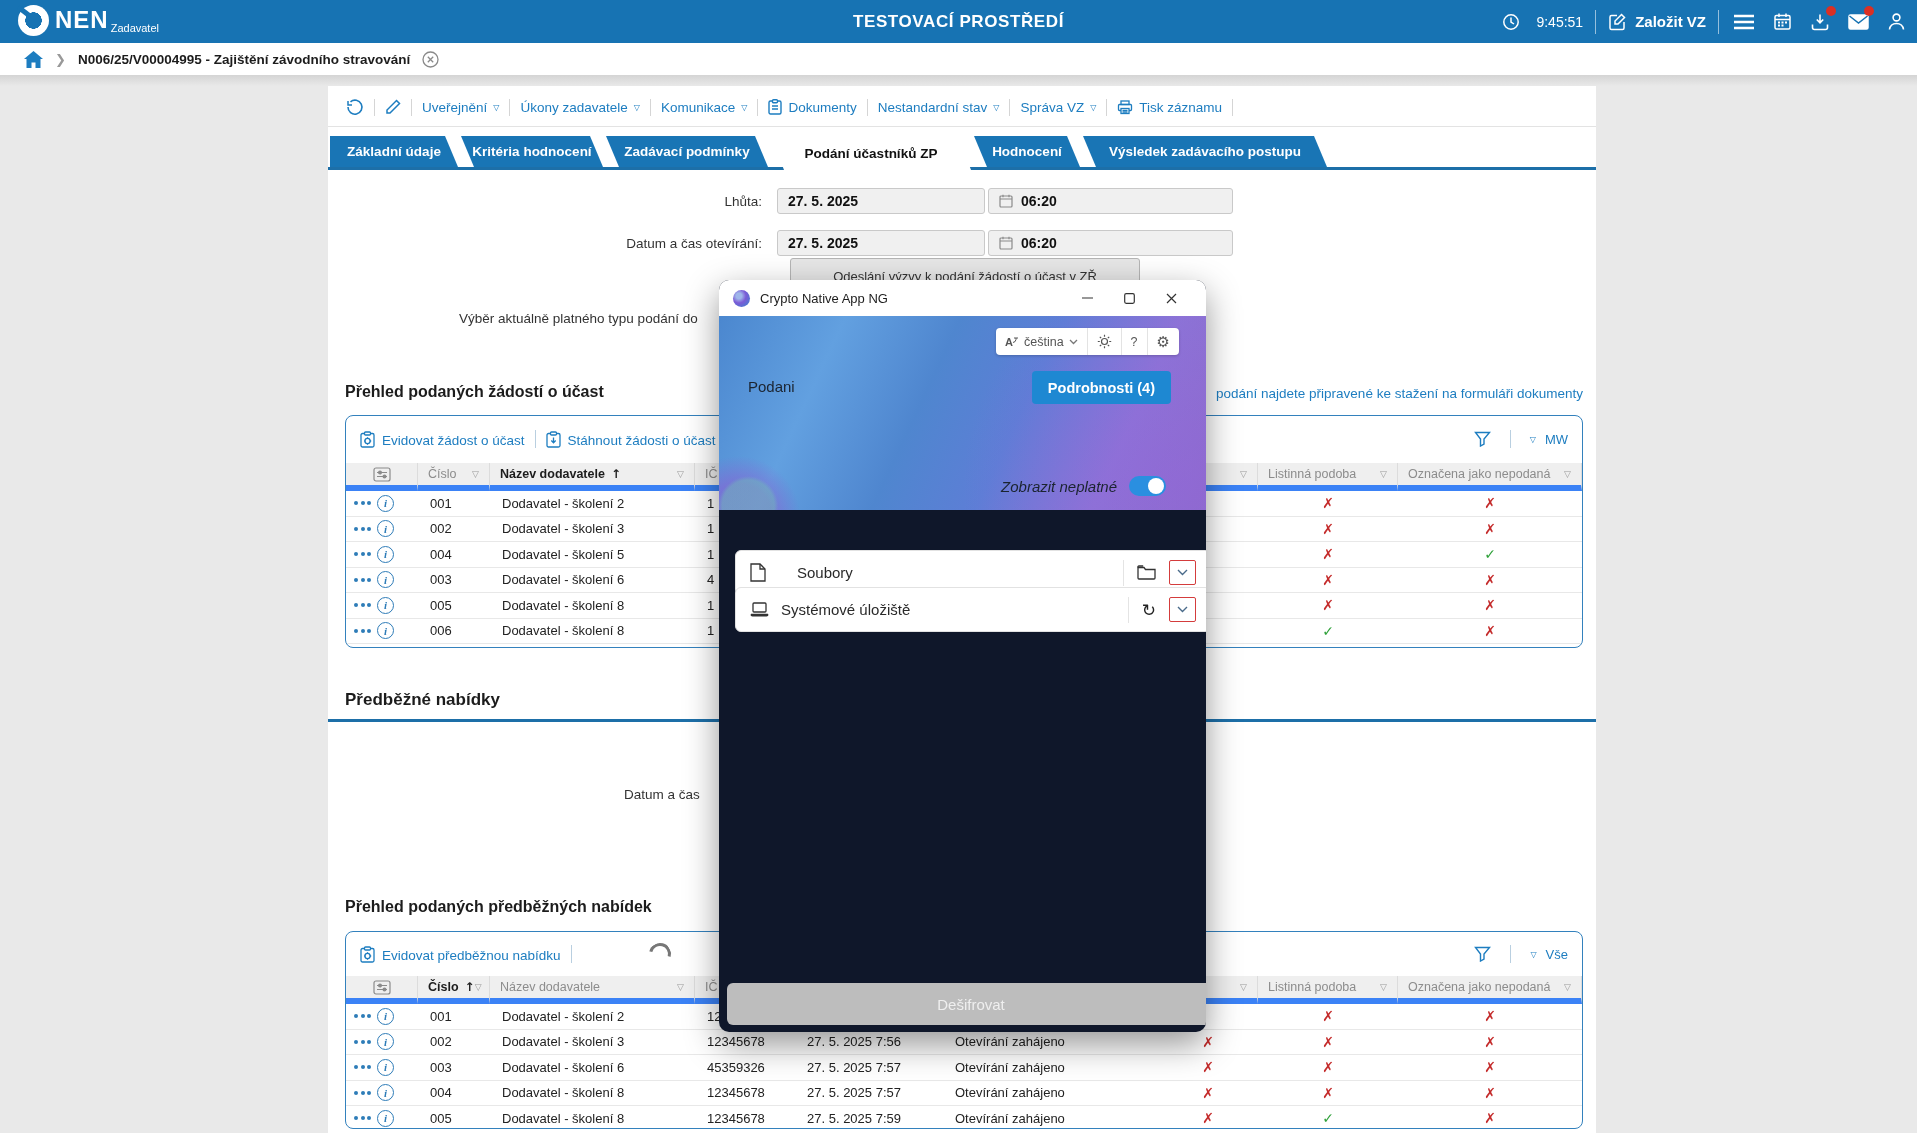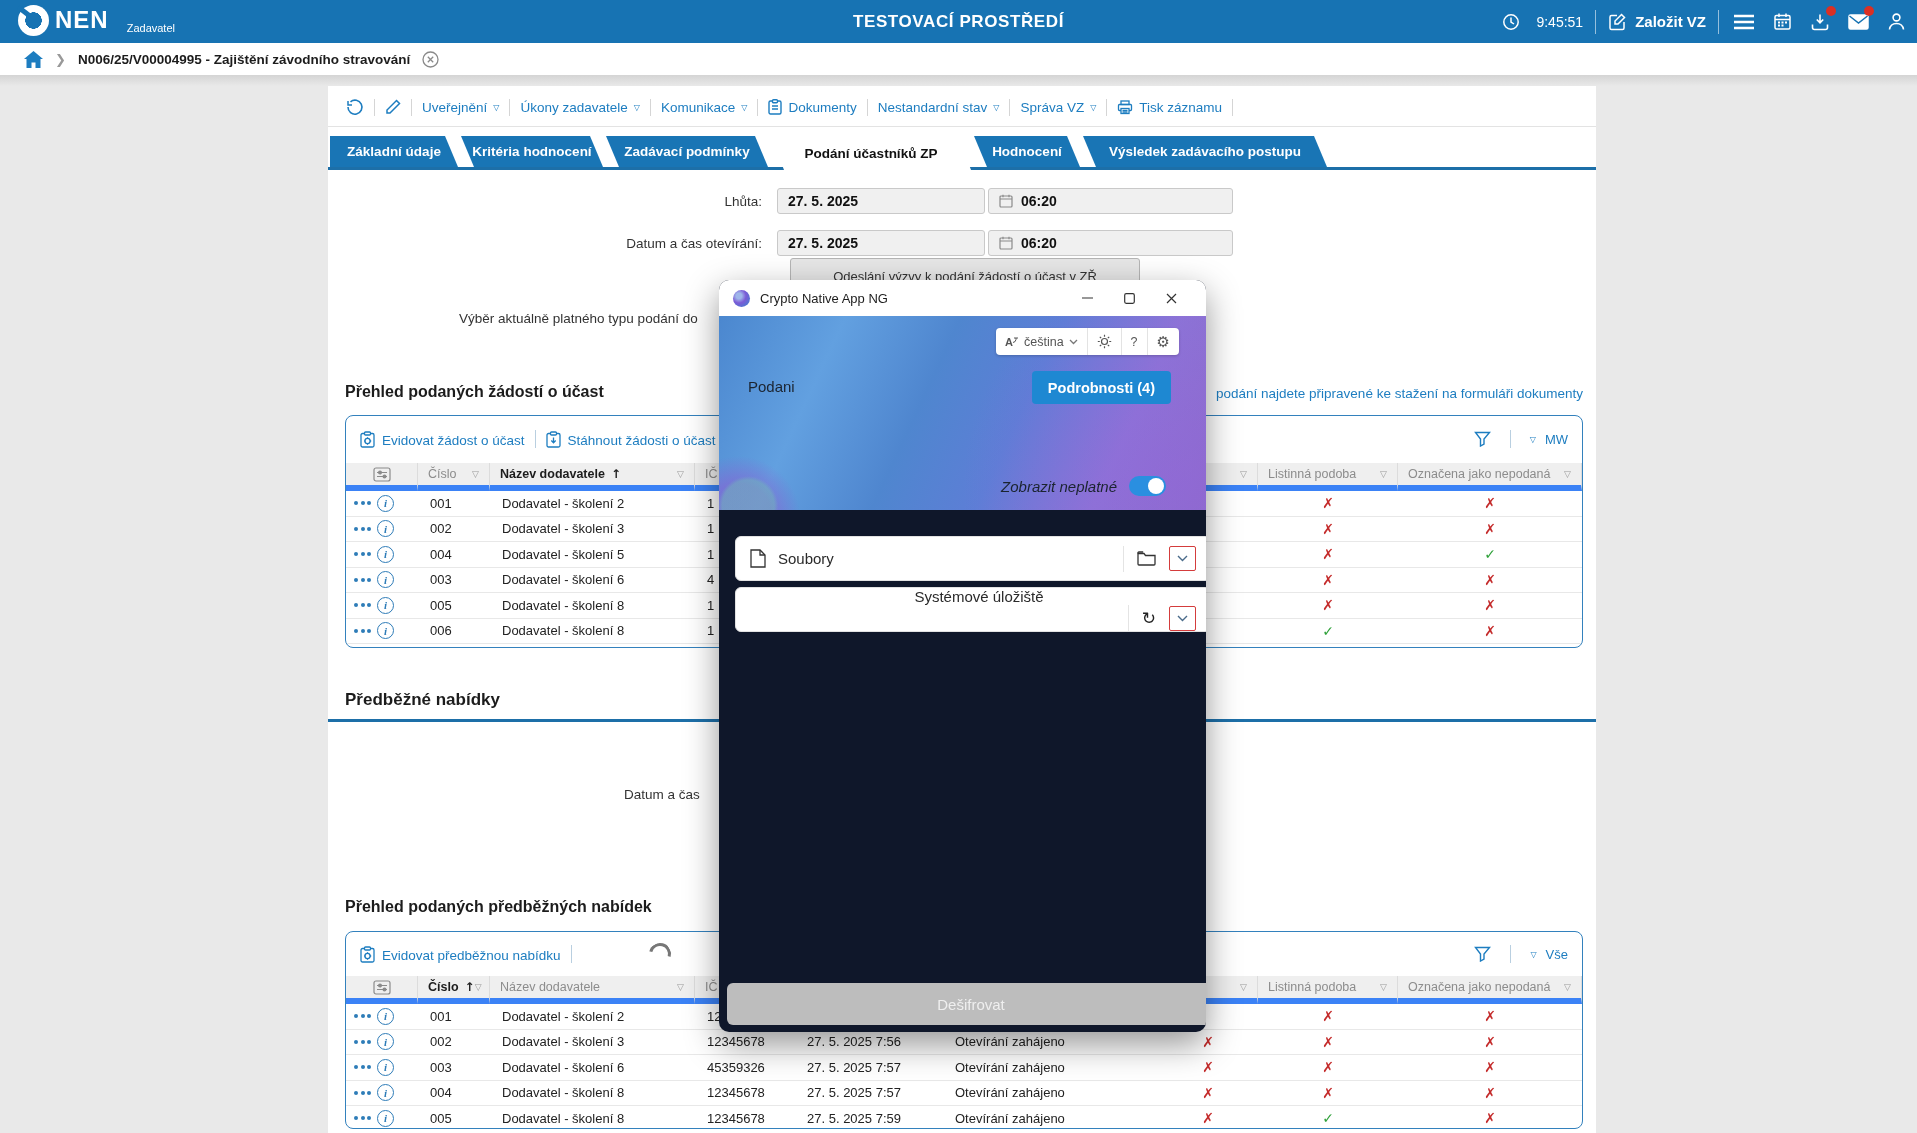--- a/index.html
+++ b/index.html
@@ -7,21 +7,21 @@
   body { font-family:"Liberation Sans","DejaVu Sans",sans-serif; font-size:13px; color:#222; background:#e9e9e9; }
   .app { position:relative; width:1917px; height:1133px; }
   svg { display:block; }
 
   
   .topbar { position:absolute; left:0; top:0; width:1917px; height:43px; background:#1773b3; color:#fff; }
   .brand { position:absolute; left:18px; top:5px; display:flex; align-items:flex-start; }
   .logo-ring { width:31px; height:31px; border-radius:50%; background:radial-gradient(closest-side,#1773b3 52%,#fff 54% 100%); position:relative; }
   .logo-ring::after { content:""; position:absolute; left:-1px; top:4px; width:14px; height:5px; background:#1773b3; transform:rotate(38deg); }
   .brand-name { font-size:24px; font-weight:bold; letter-spacing:1px; margin-left:6px; line-height:30px; }
-  .brand-sub { font-size:11px; margin-left:18px; margin-top:17px; }
+  .brand-sub { font-size:11px; margin-left:2px; margin-top:17px; }
   .env-title { position:absolute; left:0; right:0; top:0; height:43px; text-align:center; line-height:43px; font-size:17px; font-weight:bold; letter-spacing:.6px; }
   .top-right { position:absolute; right:8px; top:0; height:43px; display:flex; align-items:center; gap:12px; }
   .tsep { width:1px; height:24px; background:rgba(255,255,255,.55); }
   .top-time { font-size:14px; }
   .top-create { font-size:15px; font-weight:bold; display:flex; align-items:center; gap:8px; }
   .ticon { position:relative; display:flex; align-items:center; justify-content:center; width:26px; height:26px; cursor:pointer; }
   .badge { position:absolute; right:-3px; top:-3px; width:10px; height:10px; border-radius:50%; background:#d93025; }
 
   
   .crumbbar { position:absolute; left:0; top:43px; width:1917px; height:32px; background:#fff; display:flex; align-items:center; padding-left:24px; gap:12px; }
@@ -706,21 +706,21 @@
       <div class="m-podani">Podani</div>
       <button class="m-details">Podrobnosti (4)</button>
       <div class="m-togglerow">
         <span class="m-togglelabel">Zobrazit neplatné</span>
         <span class="toggle">
             <span class="knob"></span>
           </span>
       </div>
     </div>
 
-    <div class="m-row" style="top:256px;">
+    <div class="m-row" style="top:270px;gap:19px;">
       <svg width="16" height="19" viewBox="0 0 16 19" fill="none" stroke="#333" stroke-width="1.3">
           <path d="M1 1h9l5 5v12H1z"></path>
           <path d="M10 1v5h5"></path>
         </svg>
       <span class="m-row-label">Soubory</span>
       <span class="m-row-right">
         <span class="m-vsep"></span>
         <span>
           <svg width="19" height="15" viewBox="0 0 19 15" fill="none" stroke="#333" stroke-width="1.3">
               <path d="M1 2.5h6l1.5 2H18v8.5a1 1 0 0 1-1 1H2a1 1 0 0 1-1-1z"></path>
@@ -728,21 +728,21 @@
             </svg>
         </span>
         <span class="red-chevron">
           <svg width="11" height="7" viewBox="0 0 11 7" fill="none">
               <path d="M1 1l4.5 4.5L10 1" stroke="#4a6b8a" stroke-width="1.4"></path>
             </svg>
         </span>
       </span>
     </div>
 
-    <div class="m-row" style="top:307px;flex-direction:column;">
+    <div class="m-row" style="top:307px;">
       <svg width="19" height="15" viewBox="0 0 19 15" fill="none" stroke="#333" stroke-width="1.3">
           <rect x="3" y="1" width="13" height="9" rx="1"></rect>
           <path d="M1 12.5h17M1 12.5a1.5 1.5 0 0 0 1.5 1.3h14a1.5 1.5 0 0 0 1.5-1.3"></path>
         </svg>
       <span class="m-row-label">Systémové úložiště</span>
       <span class="m-row-right">
         <span class="m-vsep"></span>
         <span class="refresh-glyph">↻</span>
         <span class="red-chevron">
           <svg width="11" height="7" viewBox="0 0 11 7" fill="none">

